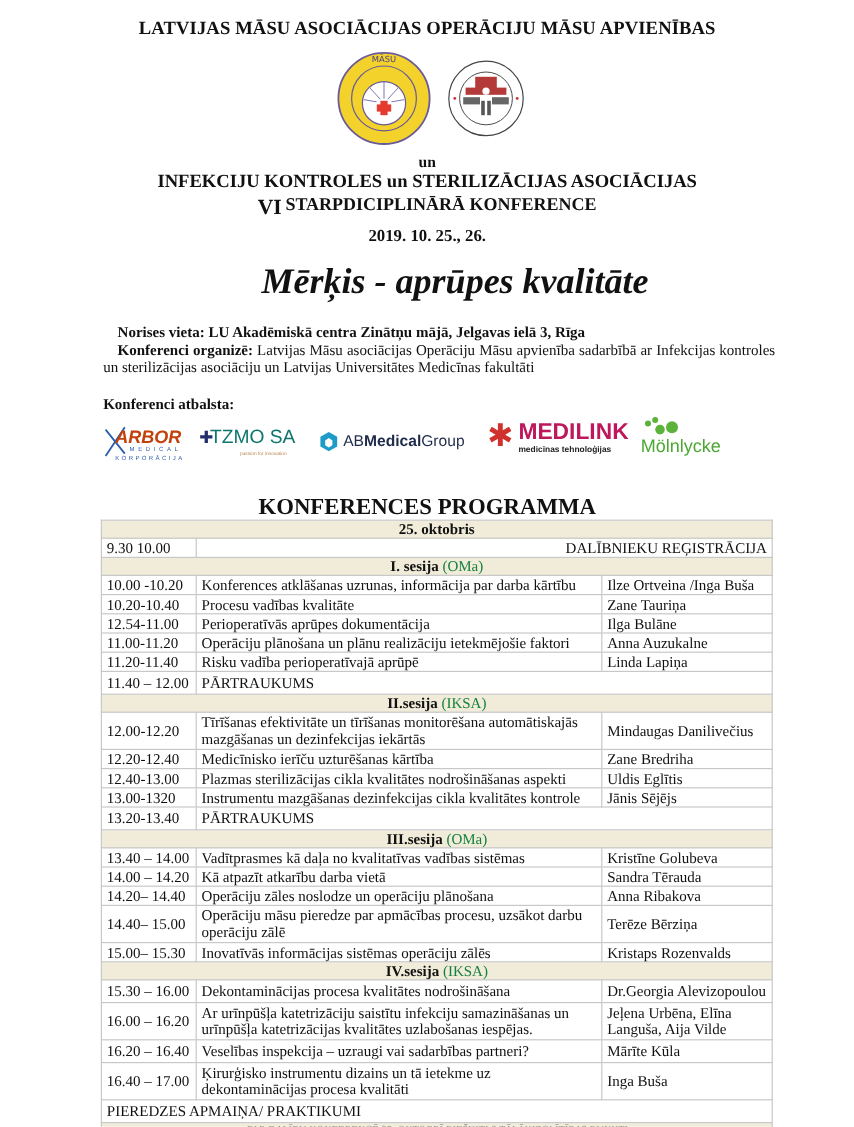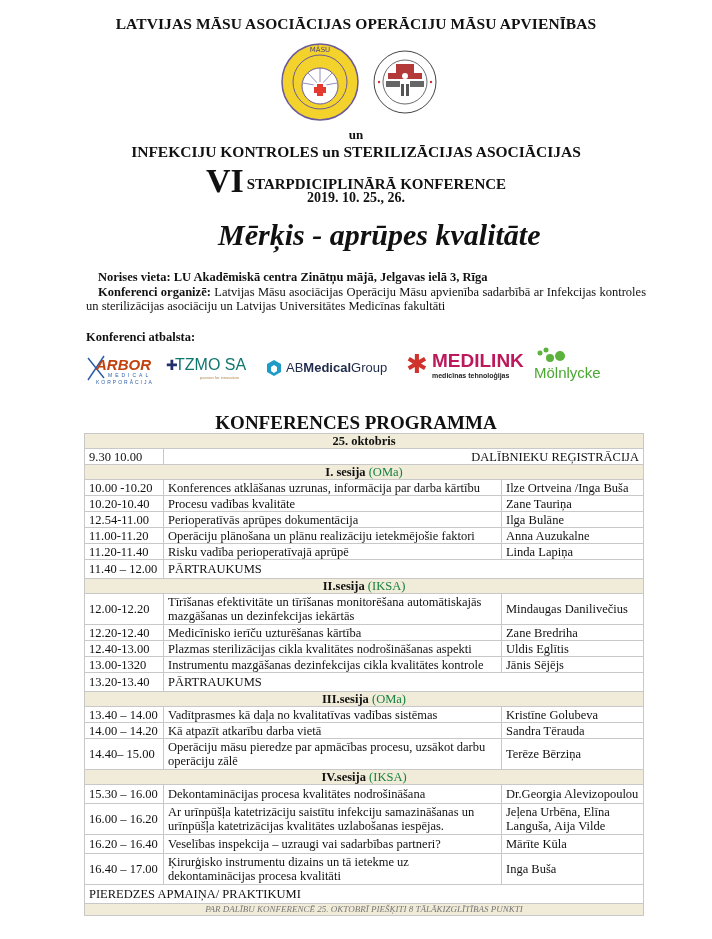--- a/index.html
+++ b/index.html
@@ -4,21 +4,21 @@
 <style>
   html, body { margin:0; padding:0; background:#fff; }
   body { width:712px; height:939px; position:relative; overflow:hidden; font-family:"Liberation Serif", "DejaVu Serif", serif; color:#111; }
   .center { text-align:center; }
   .h1 { position:absolute; left:0; width:712px; top:15px; font-weight:bold; font-size:15.5px; letter-spacing:0.1px; }
   .logos { position:absolute; left:280px; top:40px; width:155px; height:86px; }
   .logo { position:absolute; top:0; }
   .un { position:absolute; left:0; width:712px; top:127px; font-weight:bold; font-size:13px; }
   .h2 { position:absolute; left:0; width:712px; top:143px; font-weight:bold; font-size:15.5px; }
   .h3 { position:absolute; left:0; width:712px; top:162px; font-weight:bold; font-size:15px; }
-  .h3 .roman { font-size:34px; vertical-align:-3px; margin-right:3px;text-align:right; }
+  .h3 .roman { font-size:18px; vertical-align:-3px; margin-right:3px;text-align:right; }
   .date { position:absolute; left:0; width:712px; top:190px; font-weight:bold; font-size:14px; }
   .motto { position:absolute; left:218px; top:218px; font-weight:bold; font-style:italic; font-size:30px; }
   .info { position:absolute; left:86px; top:270px; width:560px; font-size:12.5px; line-height:14.5px; text-align:justify; }
   .info b { font-weight:bold;margin-left:12px; }
   .support { position:absolute; left:86px; top:330px; font-weight:bold; font-size:12.5px; }
   .sponsors { position:absolute; left:86px; top:346px; width:540px; height:42px; }
   .sp { position:absolute; }
   .prog-title { position:absolute; left:0; width:712px; top:412px; font-weight:bold; font-size:19px; }
   table.prog { position:absolute; left:84px; top:433px; width:560px; border-collapse:collapse; font-size:12.5px; table-layout:fixed; }
   table.prog td { border:1px solid #c8c8c8; padding:0 4px; line-height:14px; height:15px; vertical-align:middle; }
@@ -201,25 +201,35 @@
   <tr>
         <td>13.40 – 14.00</td>
         <td>Vadītprasmes kā daļa no kvalitatīvas vadības sistēmas</td>
         <td>Kristīne Golubeva</td>
       </tr>
   <tr>
         <td>14.00 – 14.20</td>
         <td>Kā atpazīt atkarību darba vietā</td>
         <td>Sandra Tērauda</td>
       </tr>
+  <tr>
+        <td>14.20– 14.40</td>
+        <td>Operāciju zāles noslodze un operāciju plānošana</td>
+        <td>Anna Ribakova</td>
+      </tr>
   <tr class="tall">
         <td>14.40– 15.00</td>
         <td>Operāciju māsu pieredze par apmācības procesu, uzsākot darbu operāciju zālē</td>
         <td>Terēze Bērziņa</td>
       </tr>
+  <tr>
+        <td>15.00– 15.30</td>
+        <td>Inovatīvās informācijas sistēmas operāciju zālēs</td>
+        <td>Kristaps Rozenvalds</td>
+      </tr>
 
   <tr class="band">
         <td colspan="3"><span>IV.sesija</span> <span class="muted">(IKSA)</span></td>
       </tr>
   <tr class="brk">
         <td>15.30 – 16.00</td>
         <td>Dekontaminācijas procesa kvalitātes nodrošināšana</td>
         <td>Dr.Georgia Alevizopoulou</td>
       </tr>
   <tr class="tall">

